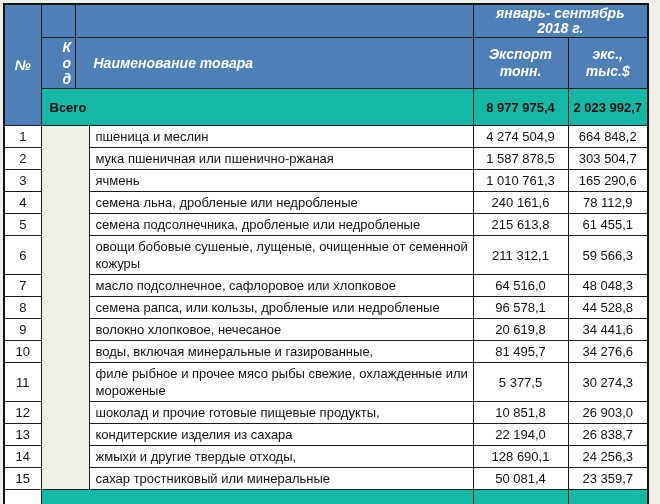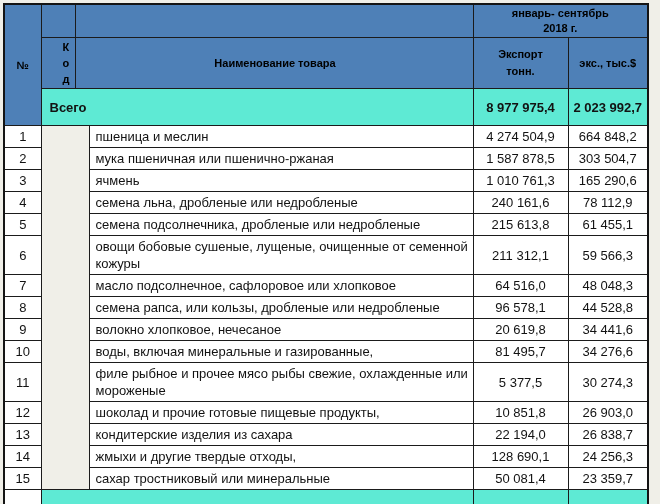--- a/index.html
+++ b/index.html
@@ -23,35 +23,36 @@
     color:#121212;
     padding:1px 4px;
     line-height:17px;
     overflow:hidden;
     vertical-align:middle;
     background:#fff;
   }
   
   td.blue{
     background:#4e80b7;
-    color:#000000;
+    color:#ffffff;
     font-weight:bold;
-    font-size:11px;
+    font-size:14px;
     text-align:center;
+    font-style:italic;
   }
   td.pre{white-space:pre-line;line-height:15px;}
   td.code-head{
     text-align:left;
     word-break:break-all;
     line-height:16px;
     padding:1px 21px;
   }
-  td.name-head{text-align:center;padding-left:6px;}
-  
-  td.green{background:#5eead4;}
+  td.name-head{text-align:left;padding-left:18px;}
+  
+  td.green{background:#14b8a6;}
   tr.total td{font-weight:bold;}
   tr.total td.label{text-align:left;padding-left:8px;}
   tr.last td{font-weight:bold;font-style:italic;}
   tr.last td.label{text-align:left;padding-left:8px;}
   
   td.num{text-align:center;}
   td.codegap{border:none;background:transparent;padding:0;}
   td.name{text-align:left;padding:2px 4px 2px 6px;margin-top:10px;}
   td.val{text-align:center;}
   

